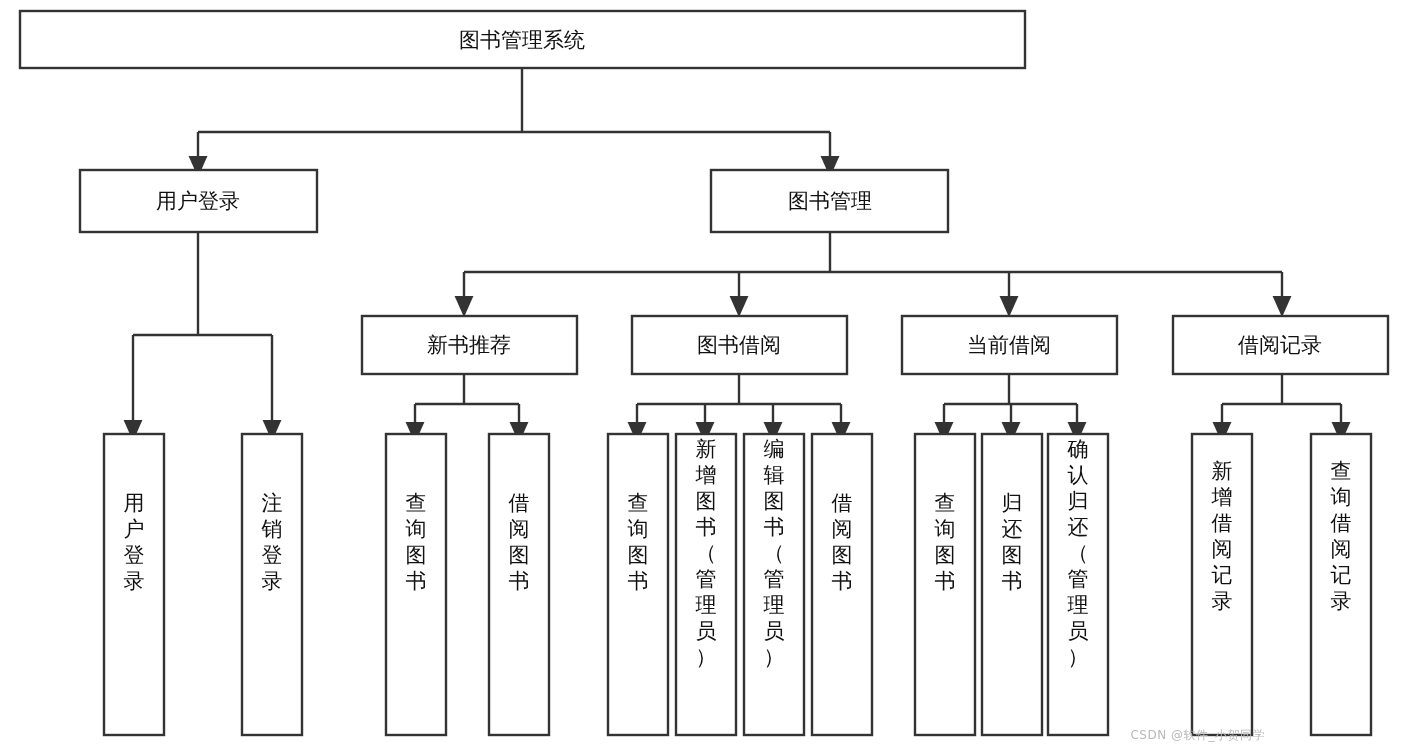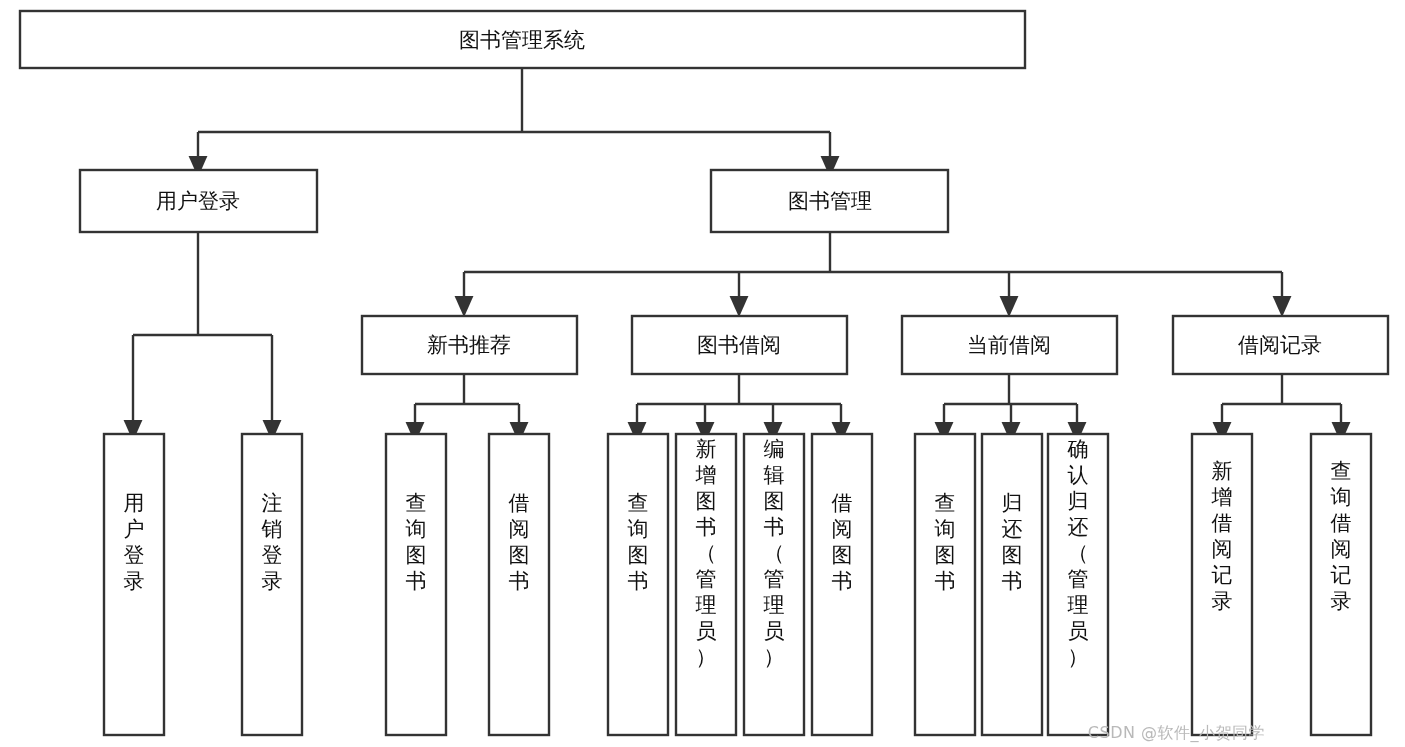--- a/index.html
+++ b/index.html
@@ -52,21 +52,21 @@
     font-family: "DejaVu Sans", "Liberation Sans", sans-serif;
     font-size: 21px;
     fill: #111111;
     text-anchor: middle;
   }
   .watermark {
     position: absolute;
     right: 8px;
     bottom: 3px;
     font-family: "DejaVu Sans", "Liberation Sans", sans-serif;
-    font-size: 16px;
+    font-size: 12px;
     color: #b9b9b9;
     white-space: nowrap;
     letter-spacing: 0.5px;
   }
 </style>
 </head>
 <body>
 
 <div id="diagram-root">
 

